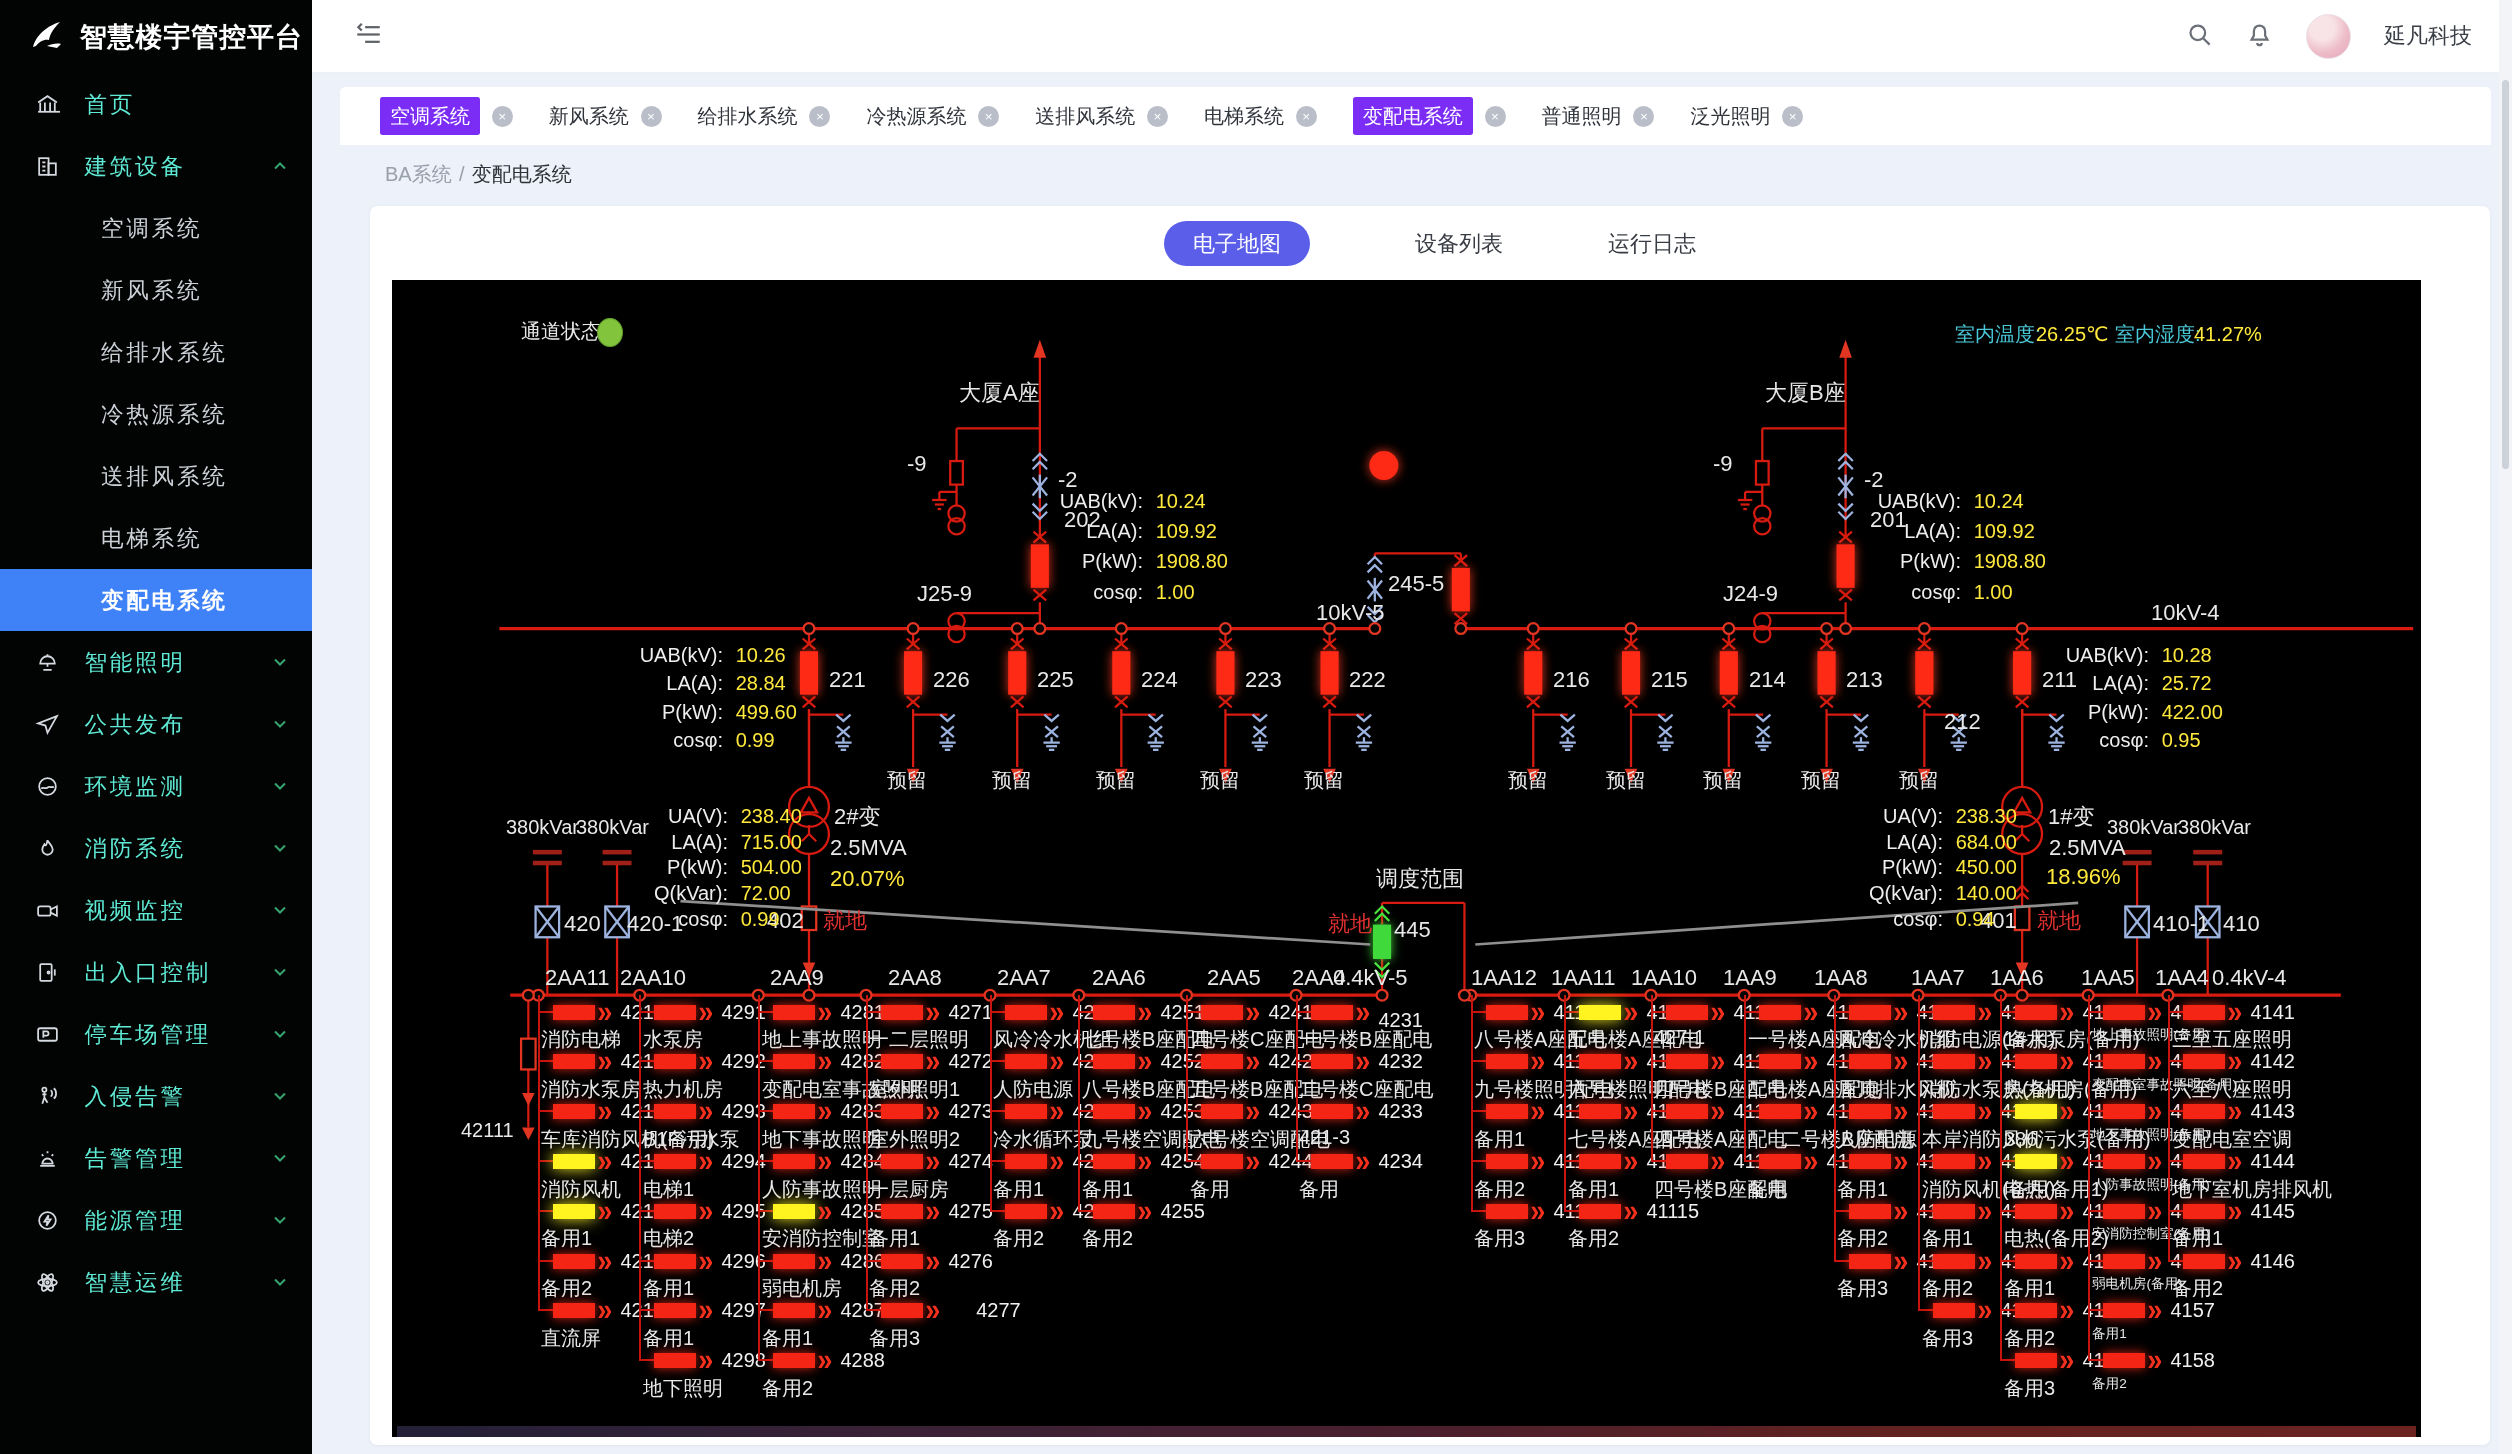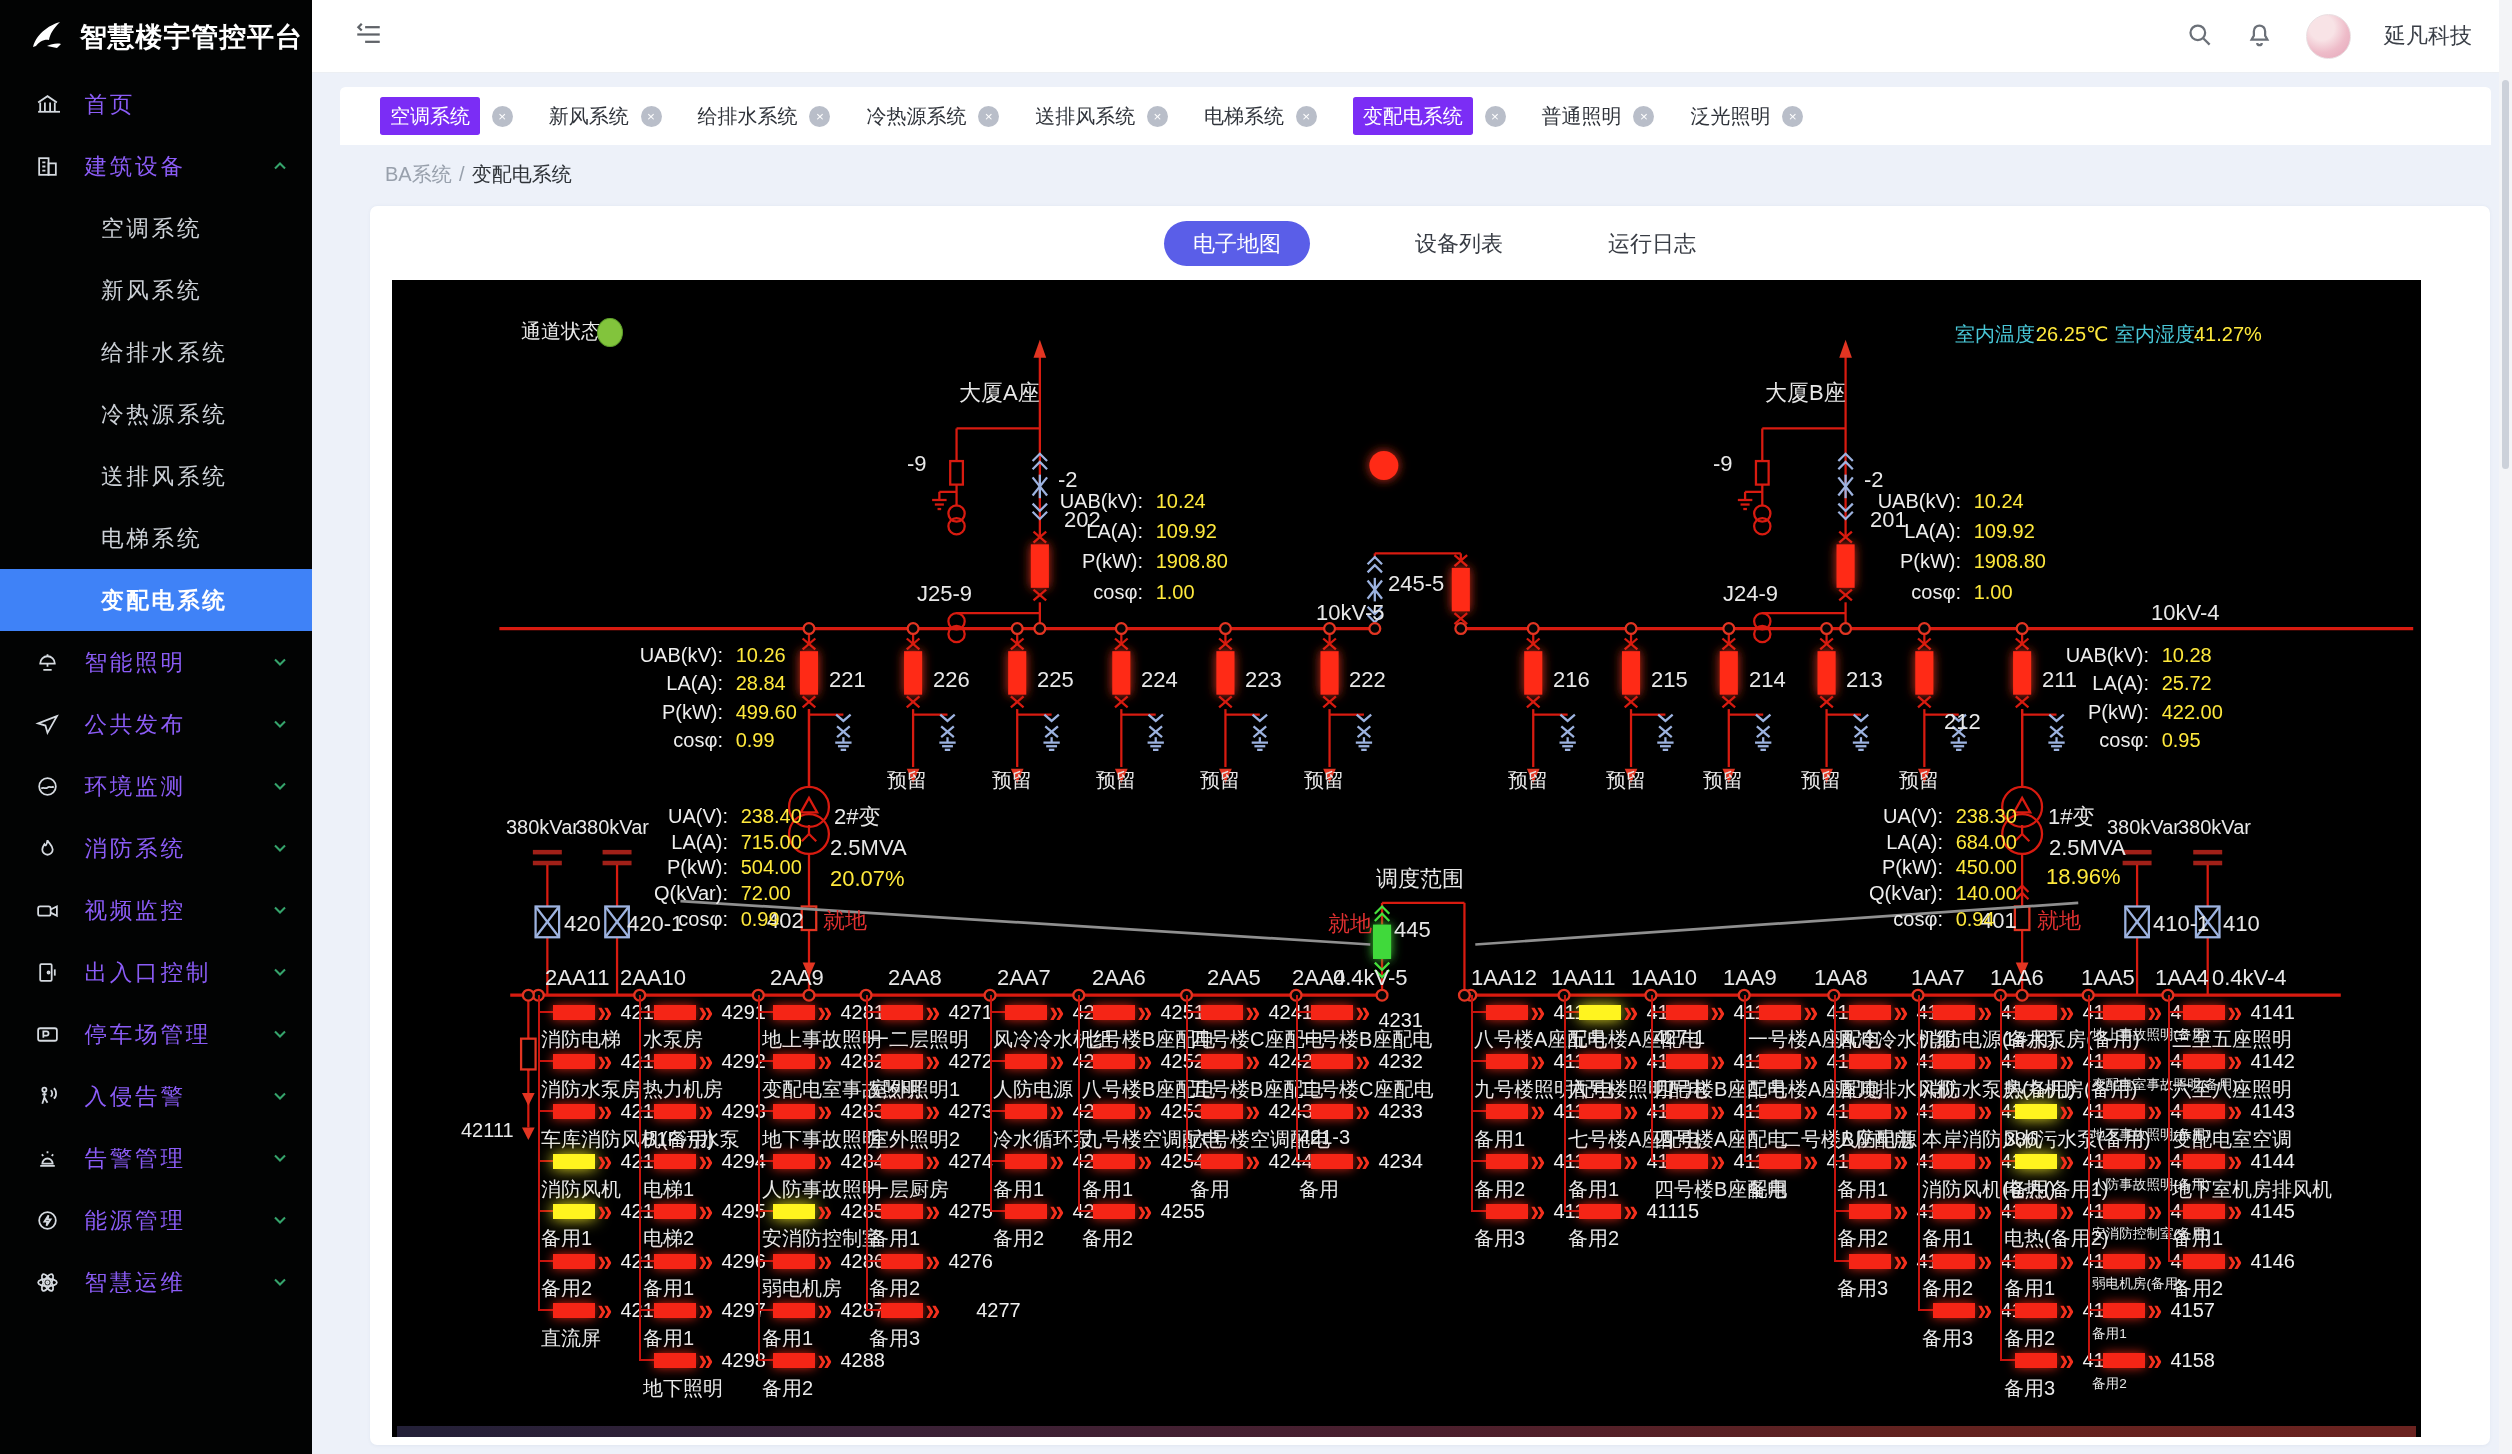--- a/index.html
+++ b/index.html
@@ -3,21 +3,21 @@
 <meta charset="utf-8">
 <style>
   html,body{margin:0;padding:0;}
   body{width:2512px;height:1454px;position:relative;overflow:hidden;background:#edf1f9;
        font-family:"Liberation Sans","DejaVu Sans",sans-serif;}
   
   #sidebar{position:absolute;left:0;top:0;width:312px;height:1454px;background:#020303;z-index:5;}
   #logo{height:73px;display:flex;align-items:center;padding-left:27px;gap:12.7px;}
   #logo .ltxt{color:#fff;font-size:27px;font-weight:bold;letter-spacing:0.9px;}
   .srow{height:62px;display:flex;align-items:center;padding-left:34px;gap:23.5px;cursor:pointer;position:relative;}
-  .srow .slab{color:#8b5cf6;font-size:22.6px;letter-spacing:2.7px;}
+  .srow .slab{color:#5eead4;font-size:22.6px;letter-spacing:2.7px;}
   .sicon{width:27px;height:27px;display:flex;align-items:center;justify-content:center;}
   .schev{position:absolute;right:22px;width:20px;height:20px;}
   .ssub{height:62px;display:flex;align-items:center;padding-left:101px;color:#ccd1d7;font-size:22.6px;letter-spacing:2.7px;cursor:pointer;}
   .ssub.sel{background:#3f82f7;color:#fff;font-weight:bold;}
   
   #header{position:absolute;left:312px;top:0;right:0;height:72px;background:#fff;border-bottom:0.9px solid #eceff3;
           display:flex;align-items:center;z-index:4;}
   #collapse{margin-left:43px;cursor:pointer;}
   #hright{margin-left:auto;display:flex;align-items:center;gap:33px;margin-right:40px;}
   #avatar{width:43px;height:43px;border-radius:50%;background:radial-gradient(circle at 35% 30%,#f8e3e6 0 30%,#eebcc9 60%,#e3a4b8);border:0.9px solid #eadfe2;}

